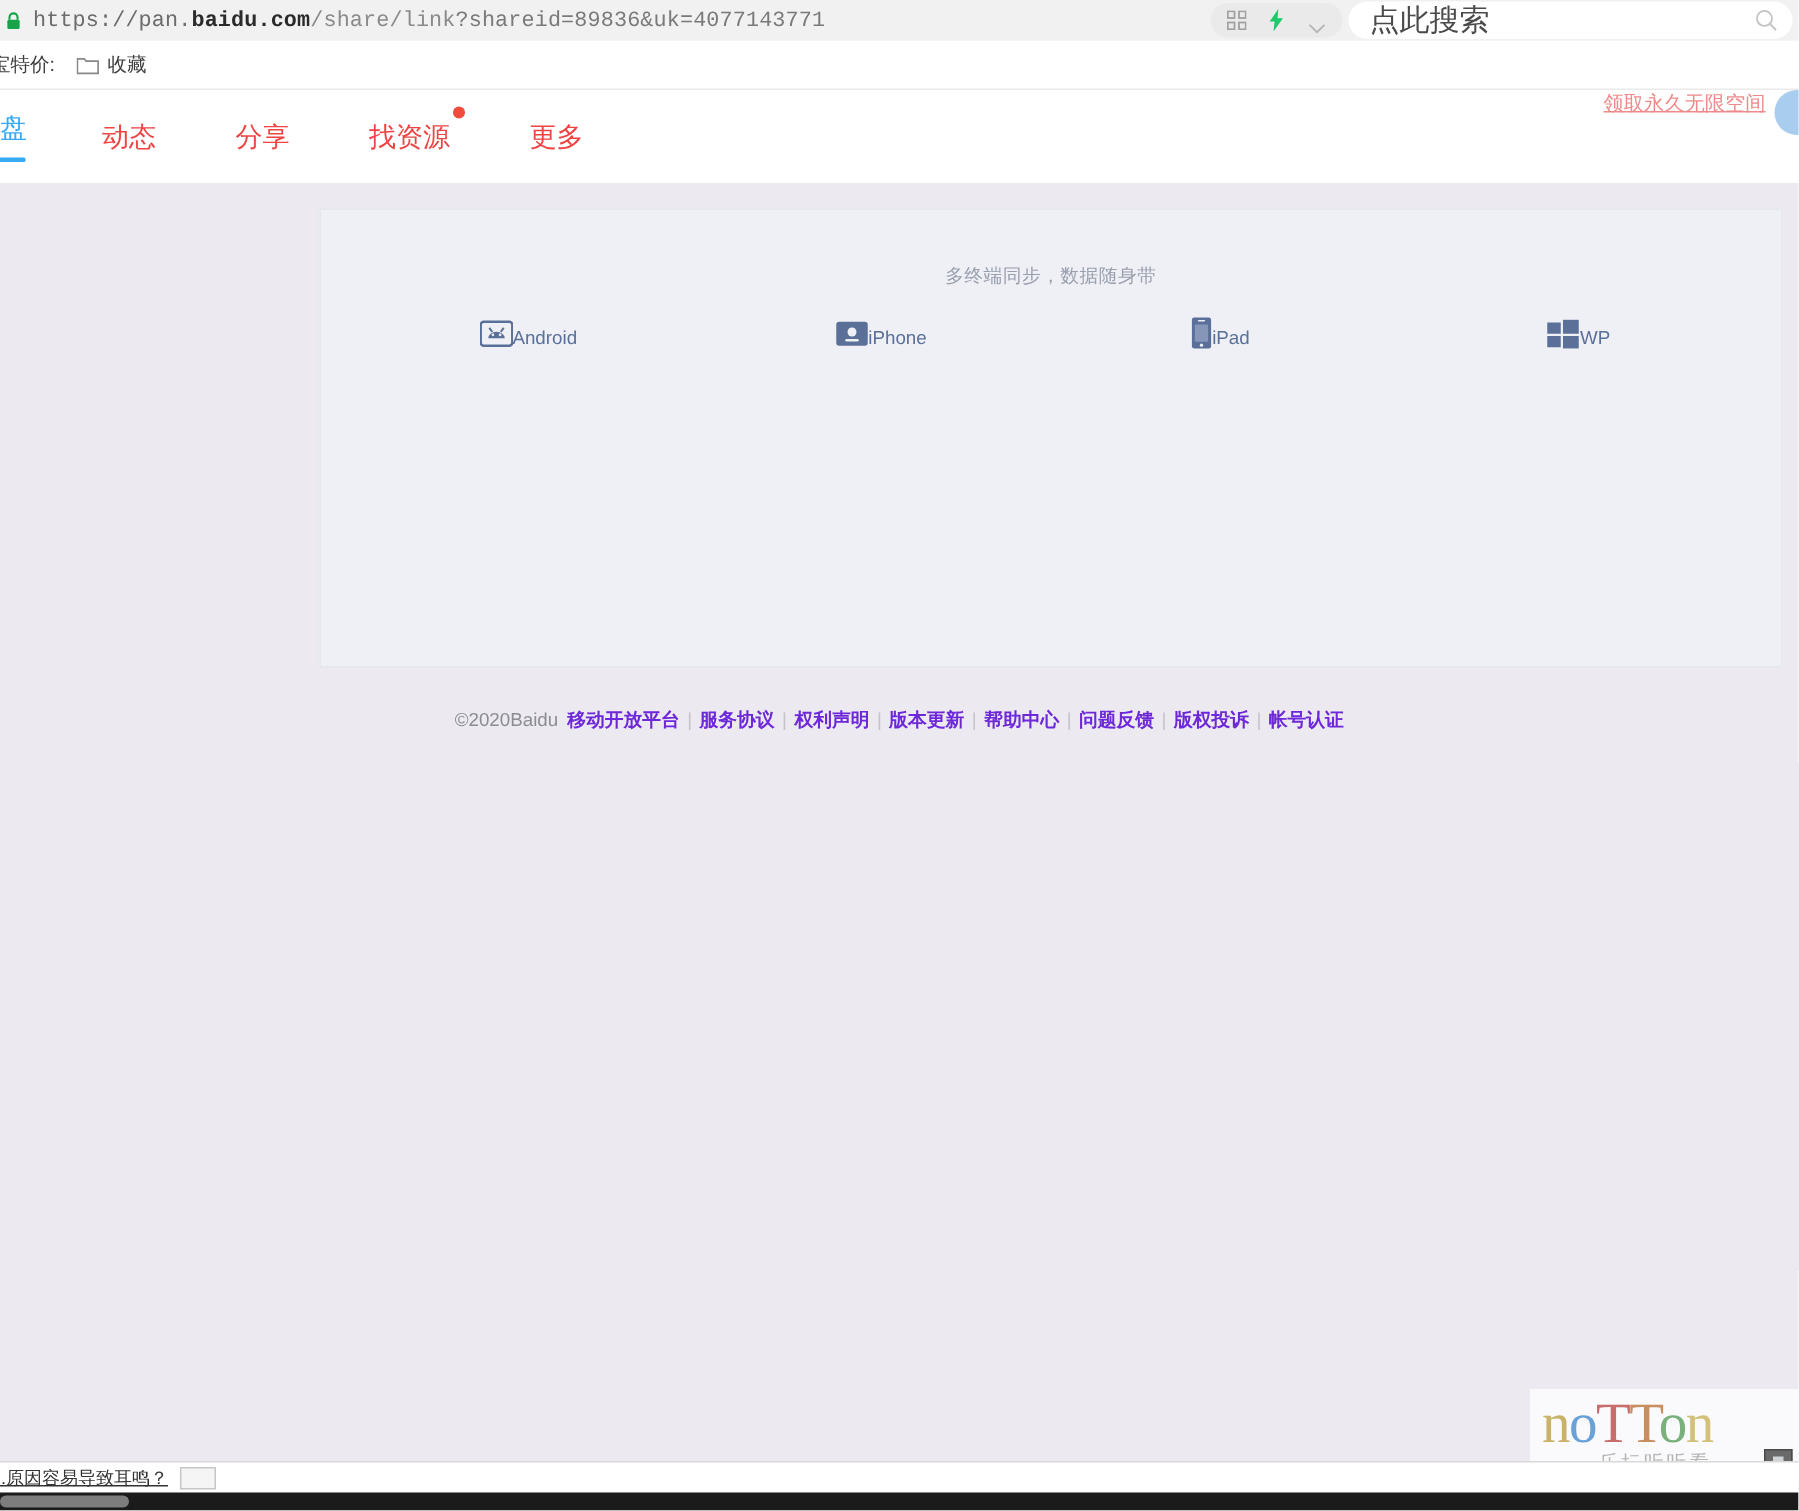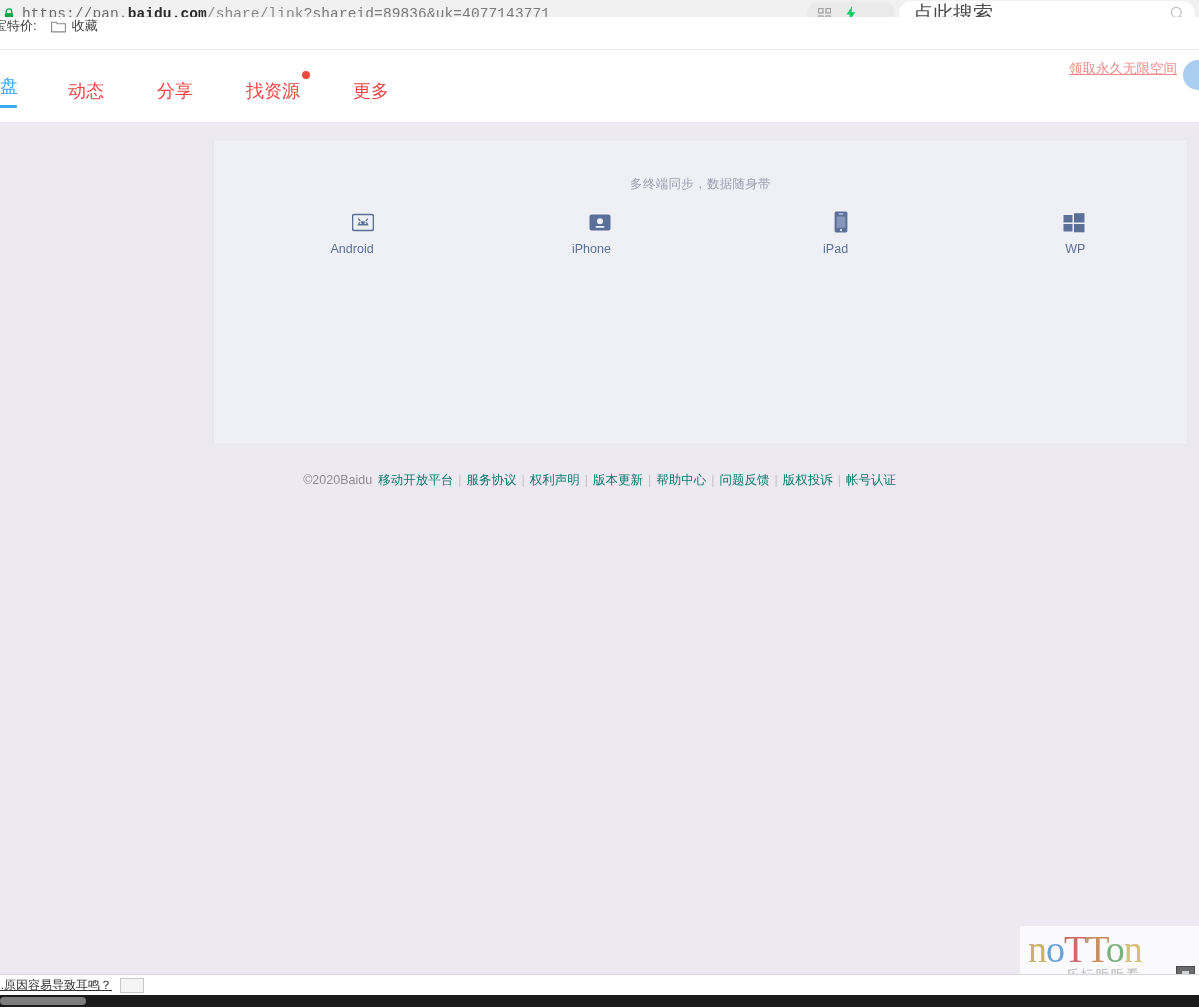--- a/index.html
+++ b/index.html
@@ -84,26 +84,26 @@
   .search-placeholder {
     font-size: 20px;
     color: #4a4a4a;
     flex: 1 1 auto;
   }
   .mag-icon { width: 15px; height: 15px; opacity: .5; flex: 0 0 auto;}
 
   
   .bookmark-bar {
     position: absolute;
-    left: 0; top: 17px;
+    left: 0; top: 27px;
     width: 1199px; height: 32px;
     background: #ffffff;
     border-bottom: 1px solid #eaeaea;
     display: flex;
-    align-items: flex-start;
+    align-items: center;
   }
   .bm-item {
     display: flex;
     align-items: center;
     font-size: 13px;
     color: #3c3c3c;
     white-space: nowrap;
   }
   .bm-truncated { margin-left: -6px; margin-right: 14px; }
   .bm-folder-ico { width: 15px; height: 13px; margin-right: 6px; }
@@ -257,22 +257,22 @@
     letter-spacing: .3px;
   }
   .devices {
     position: absolute;
     top: 70px; left: 14px; right: 10px;
     display: flex;
     justify-content: space-around;
   }
   .device {
     display: flex;
-    flex-direction: column;
-    align-items: flex-end;
+    flex-direction: row;
+    align-items: flex-start;
     cursor: pointer;
     width: 54px;
   }
   .device-ico { height: 24px; display:flex; align-items:center; justify-content:center; }
   .device-label {
     margin-top: 8px;
     font-size: 12.5px;
     color: #5b7099;
     font-family: "Liberation Sans", sans-serif;
   }
@@ -282,23 +282,24 @@
     position: absolute;
     left: 0; top: 350px;
     width: 1199px;
     text-align: center;
     font-size: 12.5px;
     color: #8c8c94;
     white-space: nowrap;
   }
   .footer .copy { color: #8c8c94; }
   .footer a {
-    color: #0f766e;
+    color: #6d28d9;
     text-decoration: none;
     cursor: pointer;
+    font-weight: bold;
   }
   .footer .sep { color: #c3c3c9; margin: 0 5px; }
   .footer .first-gap { margin-left: 6px; }
 
   
   .watermark {
     position: absolute;
     right: 0; bottom: 23px;
     width: 179px; height: 58px;
     background: rgba(255,255,255,.72);

